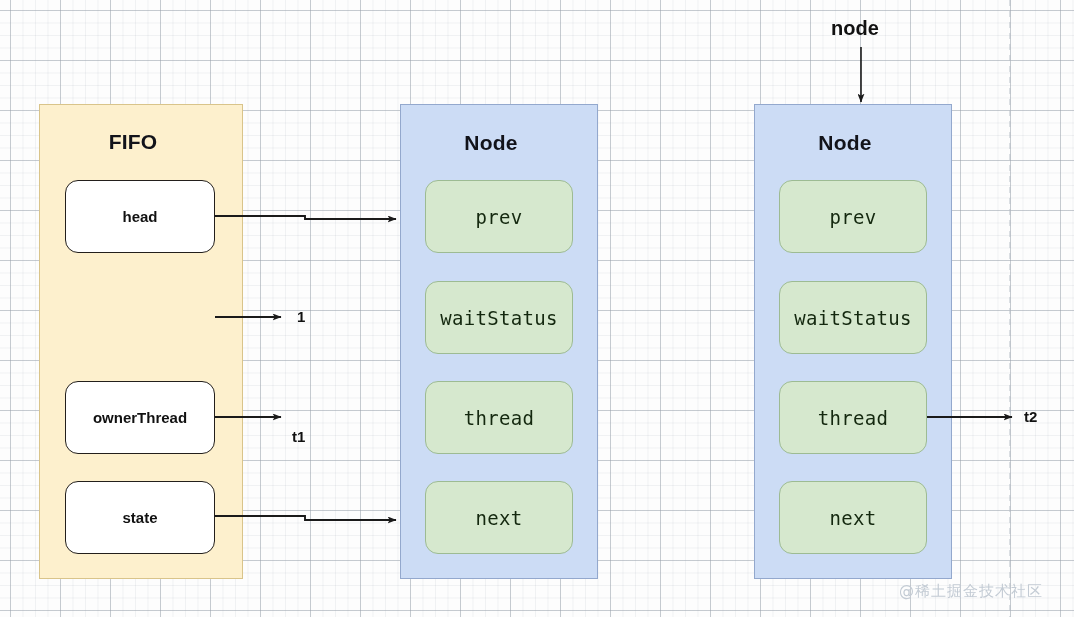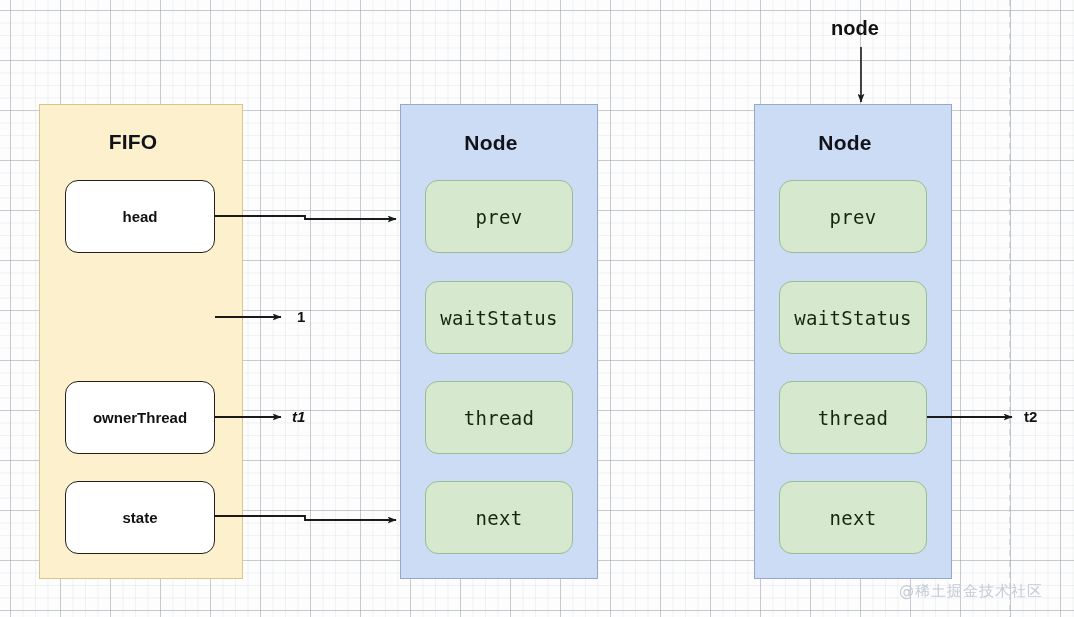--- a/index.html
+++ b/index.html
@@ -192,21 +192,21 @@
 
     <path d="M215,516 L305,516 L305,520 L396,520" fill="none" stroke="#1a1a1a" stroke-width="1.9" marker-end="url(#arrowhead)"></path>
 
     <path d="M927,417 L1012,417" fill="none" stroke="#1a1a1a" stroke-width="1.9" marker-end="url(#arrowhead)"></path>
 
     <path d="M861,47 L861,102" fill="none" stroke="#1a1a1a" stroke-width="1.6" marker-end="url(#arrowhead)"></path>
   </svg>
 
   <div class="freetext t-value" style="left:297px; top:308px;">1</div>
 
-  <div class="freetext t-value" style="left:292px; top:408px;font-style:italic;">t1</div>
+  <div class="freetext t-value" style="left:292px; top:428px;">t1</div>
 
   <div class="freetext t-value" style="left:1024px; top:408px;">t2</div>
 
   <div class="freetext t-node" style="left:831px; top:17px;">node</div>
 
   <div class="watermark" style="left:899px; top:582px;">@稀土掘金技术社区</div>
 
 </div>
 
 </body></html>

